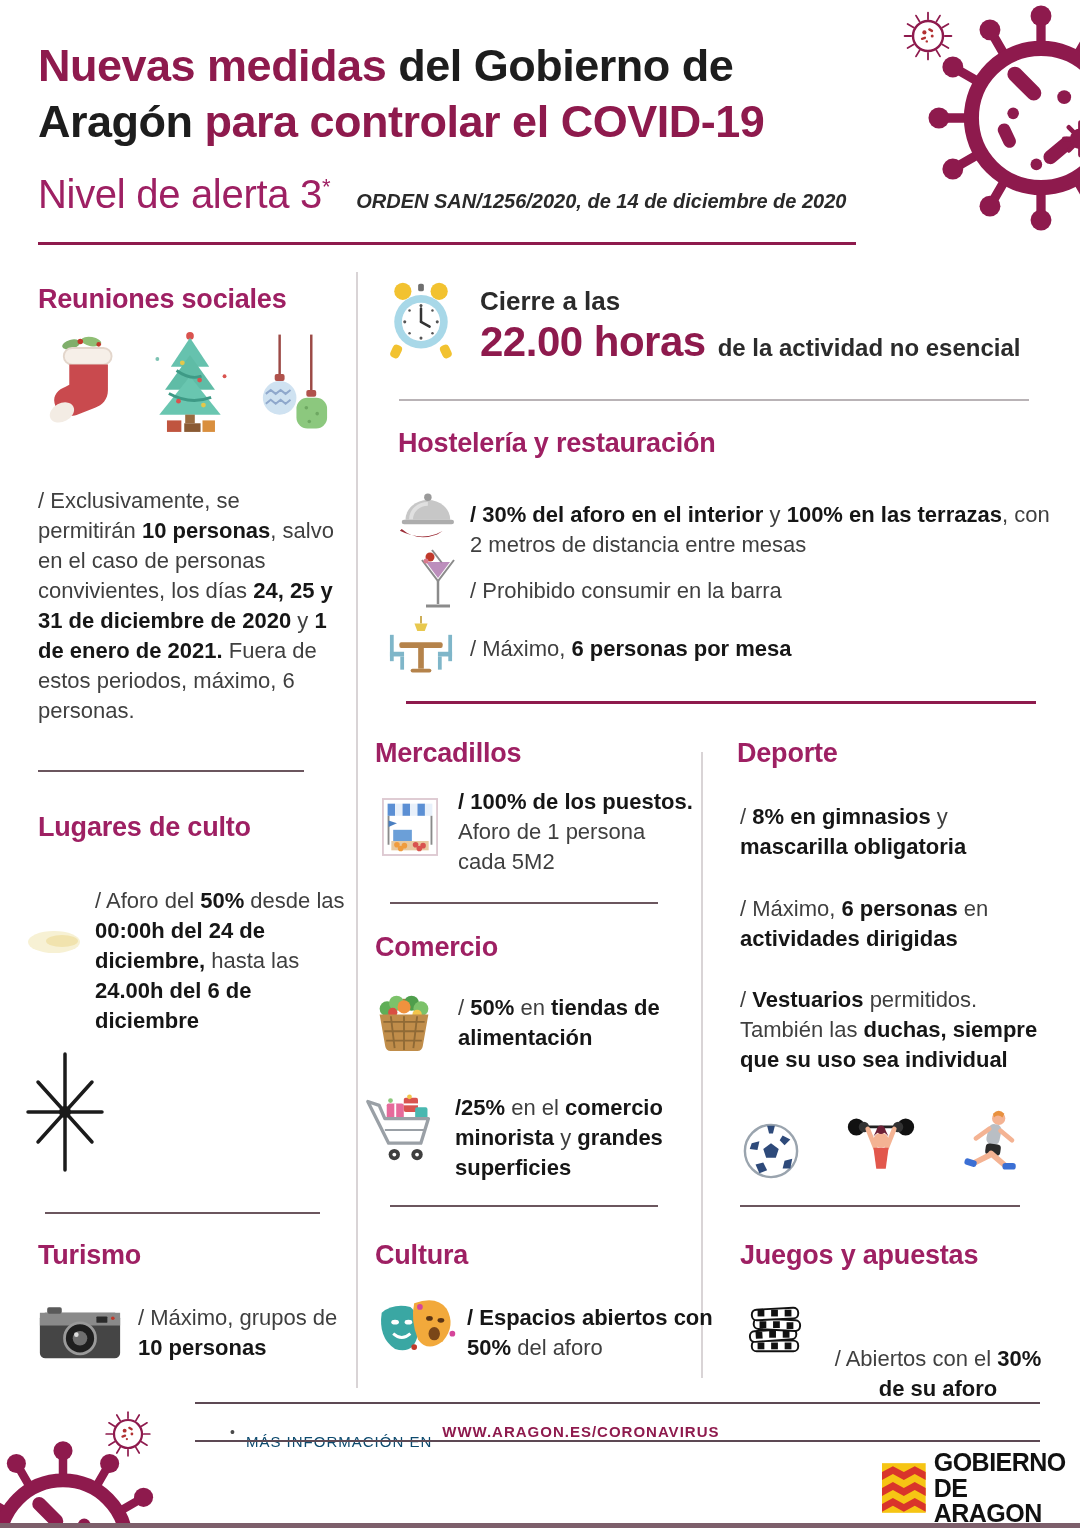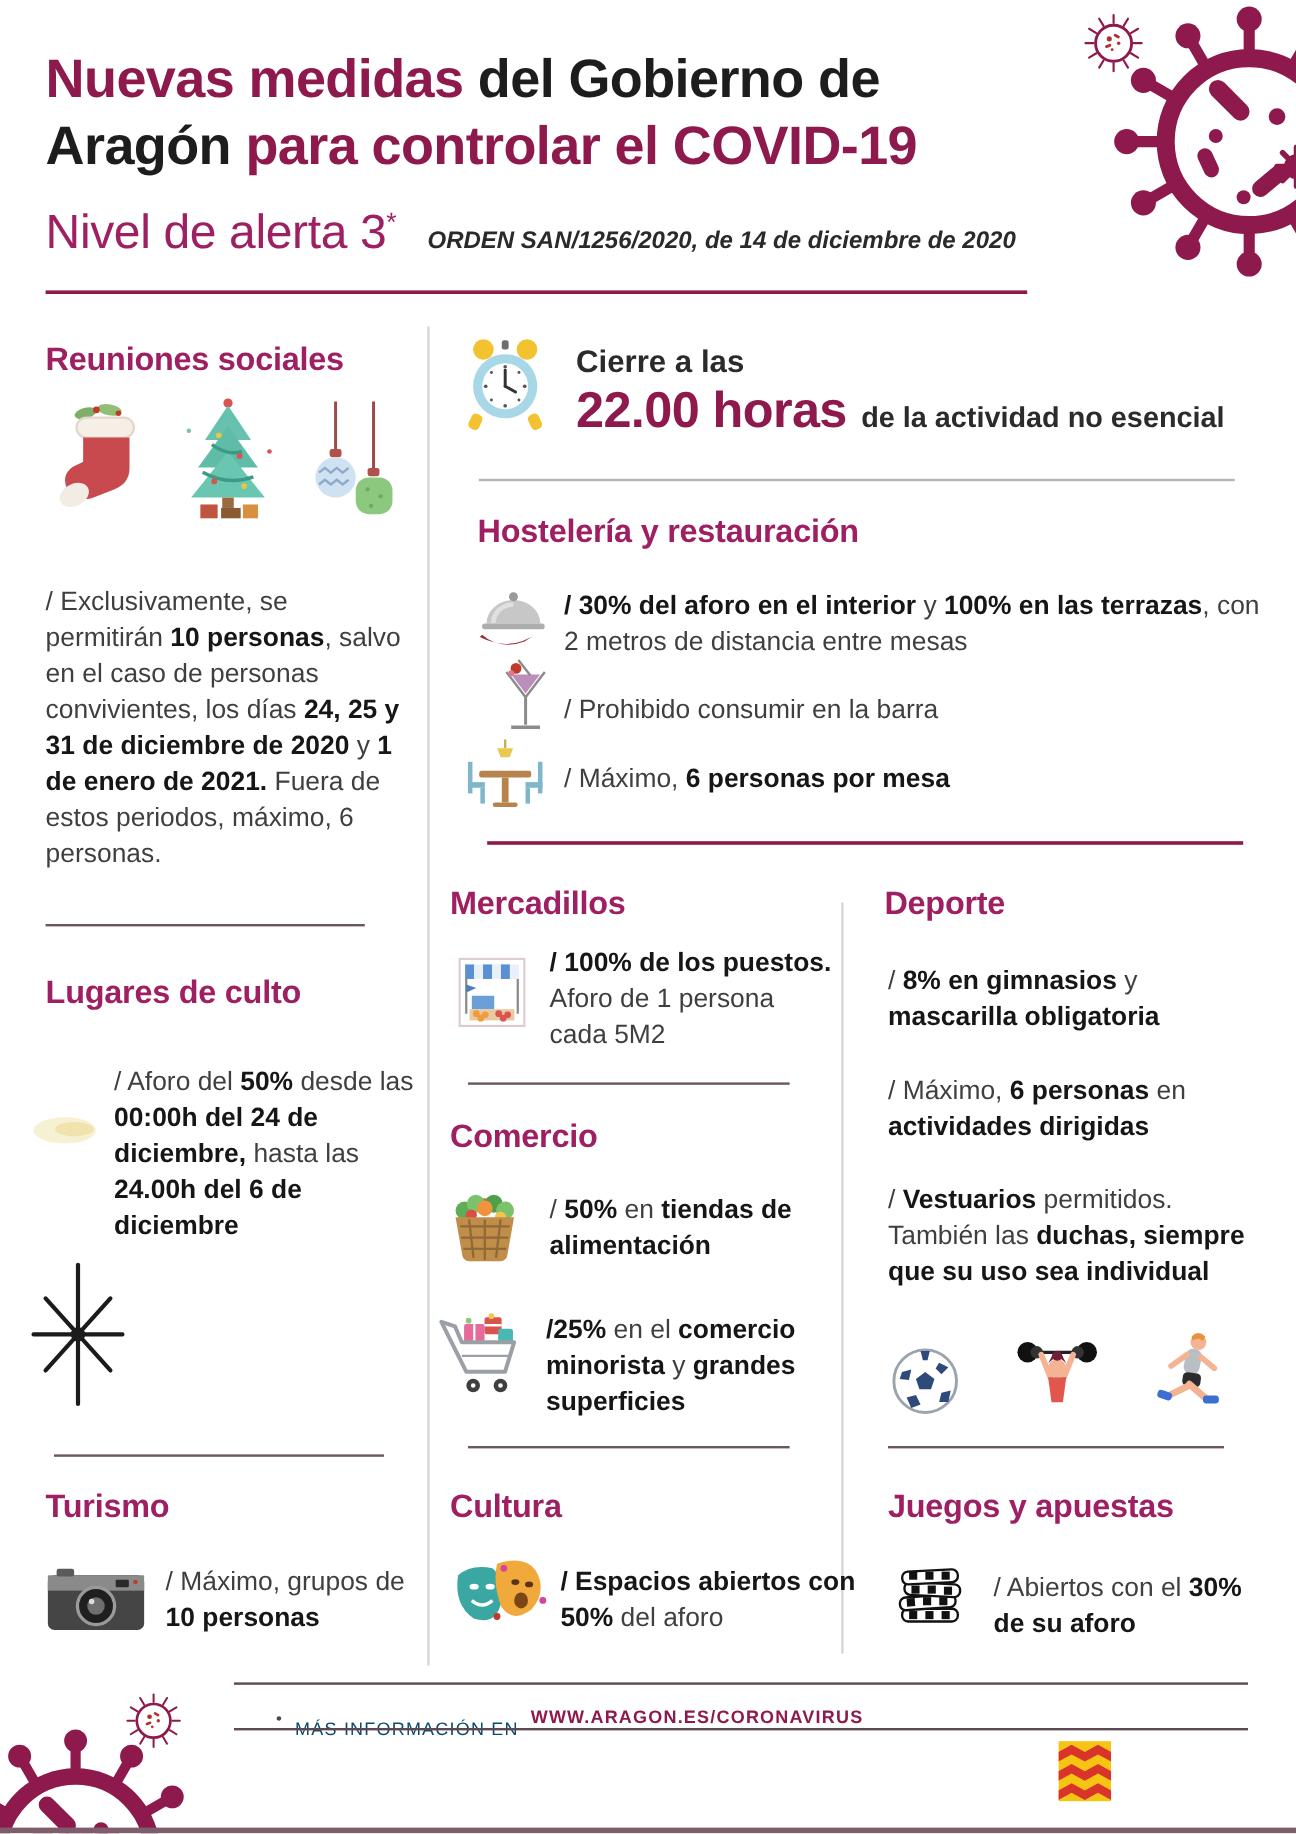--- a/index.html
+++ b/index.html
@@ -252,21 +252,21 @@
 
   <h2 class="abs sec-title" style="left:382px; top:428px;margin-left:16px;">Hostelería y restauración</h2>
 
   <svg class="abs" style="left:398px; top:486px;" width="56" height="58" viewBox="0 0 60 62">
     <path d="M8 36 a24 21 0 0 1 48 0 z" fill="#c7c7c7"></path>
     <path d="M12 36 a20 18 0 0 1 20 -19 l0 4 a16 15 0 0 0 -16 15 z" fill="#e0e0e0"></path>
     <circle cx="32" cy="12" r="4" fill="#9a9a9a"></circle>
     <rect x="4" y="36" width="56" height="5" rx="2.5" fill="#adadad"></rect>
     <path d="M4 46 q16 14 38 6 l12 -8 q-24 18 -52 4 z" fill="#9c2c36"></path>
   </svg>
-  <p class="abs item" style="left:470px; top:490px; width:580px;"><span class="b">/ 30% del aforo en el interior</span><span> y </span><span class="b">100% en las terrazas</span><span>, con 2 metros de distancia entre mesas</span></p>
+  <p class="abs item" style="left:470px; top:500px; width:580px;"><span class="b">/ 30% del aforo en el interior</span><span> y </span><span class="b">100% en las terrazas</span><span>, con 2 metros de distancia entre mesas</span></p>
 
   <svg class="abs" style="left:418px; top:548px;" width="40" height="86" viewBox="0 0 40 86">
     <line x1="14" y1="2" x2="24" y2="15" stroke="#8b8b8b" stroke-width="2"></line>
     <path d="M8 14 L20 30 L32 14 Z" fill="#b07ab0" opacity="0.85"></path>
     <path d="M4 12 L20 33 L36 12" fill="none" stroke="#8b8b8b" stroke-width="2"></path>
     <circle cx="12" cy="9" r="4.5" fill="#c0392b"></circle>
     <circle cx="8" cy="13" r="2.5" fill="#d97a8e"></circle>
     <line x1="20" y1="33" x2="20" y2="56" stroke="#8b8b8b" stroke-width="2.5"></line>
     <line x1="8" y1="58" x2="32" y2="58" stroke="#8b8b8b" stroke-width="3"></line>
   </svg>
@@ -443,21 +443,21 @@
         <rect x="24" y="34" width="7" height="7"></rect>
         <rect x="38" y="34" width="7" height="7"></rect>
       <rect x="14" y="24" width="7" height="7"></rect>
         <rect x="28" y="24" width="7" height="7"></rect>
         <rect x="42" y="25" width="7" height="7"></rect>
       <rect x="12" y="12" width="7" height="7"></rect>
         <rect x="26" y="12" width="7" height="7"></rect>
         <rect x="40" y="12" width="7" height="7"></rect>
     </g>
   </svg>
-  <p class="abs item" style="left:828px; top:1308px; width:220px;"><span>/ Abiertos con el </span><span class="b">30% de su aforo</span></p>
+  <p class="abs item" style="left:828px; top:1344px; width:220px;text-align:center;"><span>/ Abiertos con el </span><span class="b">30% de su aforo</span></p>
 
   <div class="abs rule-thin" style="left:195px; top:1402px; width:845px; background:#5d4954;"></div>
   <div class="abs footer-info" style="left:230px; top:1413px;">
     <span class="footer-bullet">•</span>
     <span class="footer-prefix">MÁS INFORMACIÓN EN </span>
     <span class="footer-link">WWW.ARAGON.ES/CORONAVIRUS</span>
   </div>
   <div class="abs rule-thin" style="left:195px; top:1440px; width:845px; background:#5d4954;"></div>
 
   <svg class="abs" style="left:100px; top:1406px;" width="56" height="56" viewBox="0 0 100 100">
@@ -467,16 +467,20 @@
       <use href="#virusg"></use>
     </svg>
 
   <div class="abs" style="left:882px; top:1450px; display:flex; gap:8px; align-items:center;">
     <svg width="44" height="52" viewBox="0 0 44 50">
       <rect x="0" y="0" width="44" height="50" fill="#f6c514"></rect>
       <path d="M0 9 L11 3 L22 9 L33 3 L44 9 L44 17 L33 11 L22 17 L11 11 L0 17 Z" fill="#d9342b"></path>
       <path d="M0 25 L11 19 L22 25 L33 19 L44 25 L44 33 L33 27 L22 33 L11 27 L0 33 Z" fill="#d9342b"></path>
       <path d="M0 41 L11 35 L22 41 L33 35 L44 41 L44 49 L33 43 L22 49 L11 43 L0 49 Z" fill="#d9342b"></path>
     </svg>
+    <div class="logo-text">
+      <div>GOBIERNO</div>
+      <div>DE ARAGON</div>
+    </div>
   </div>
 
   <div class="abs" style="left:0; top:1523px; width:1080px; height:5px; background:#7d5f6b;"></div>
 </div>
 
 </body></html>

